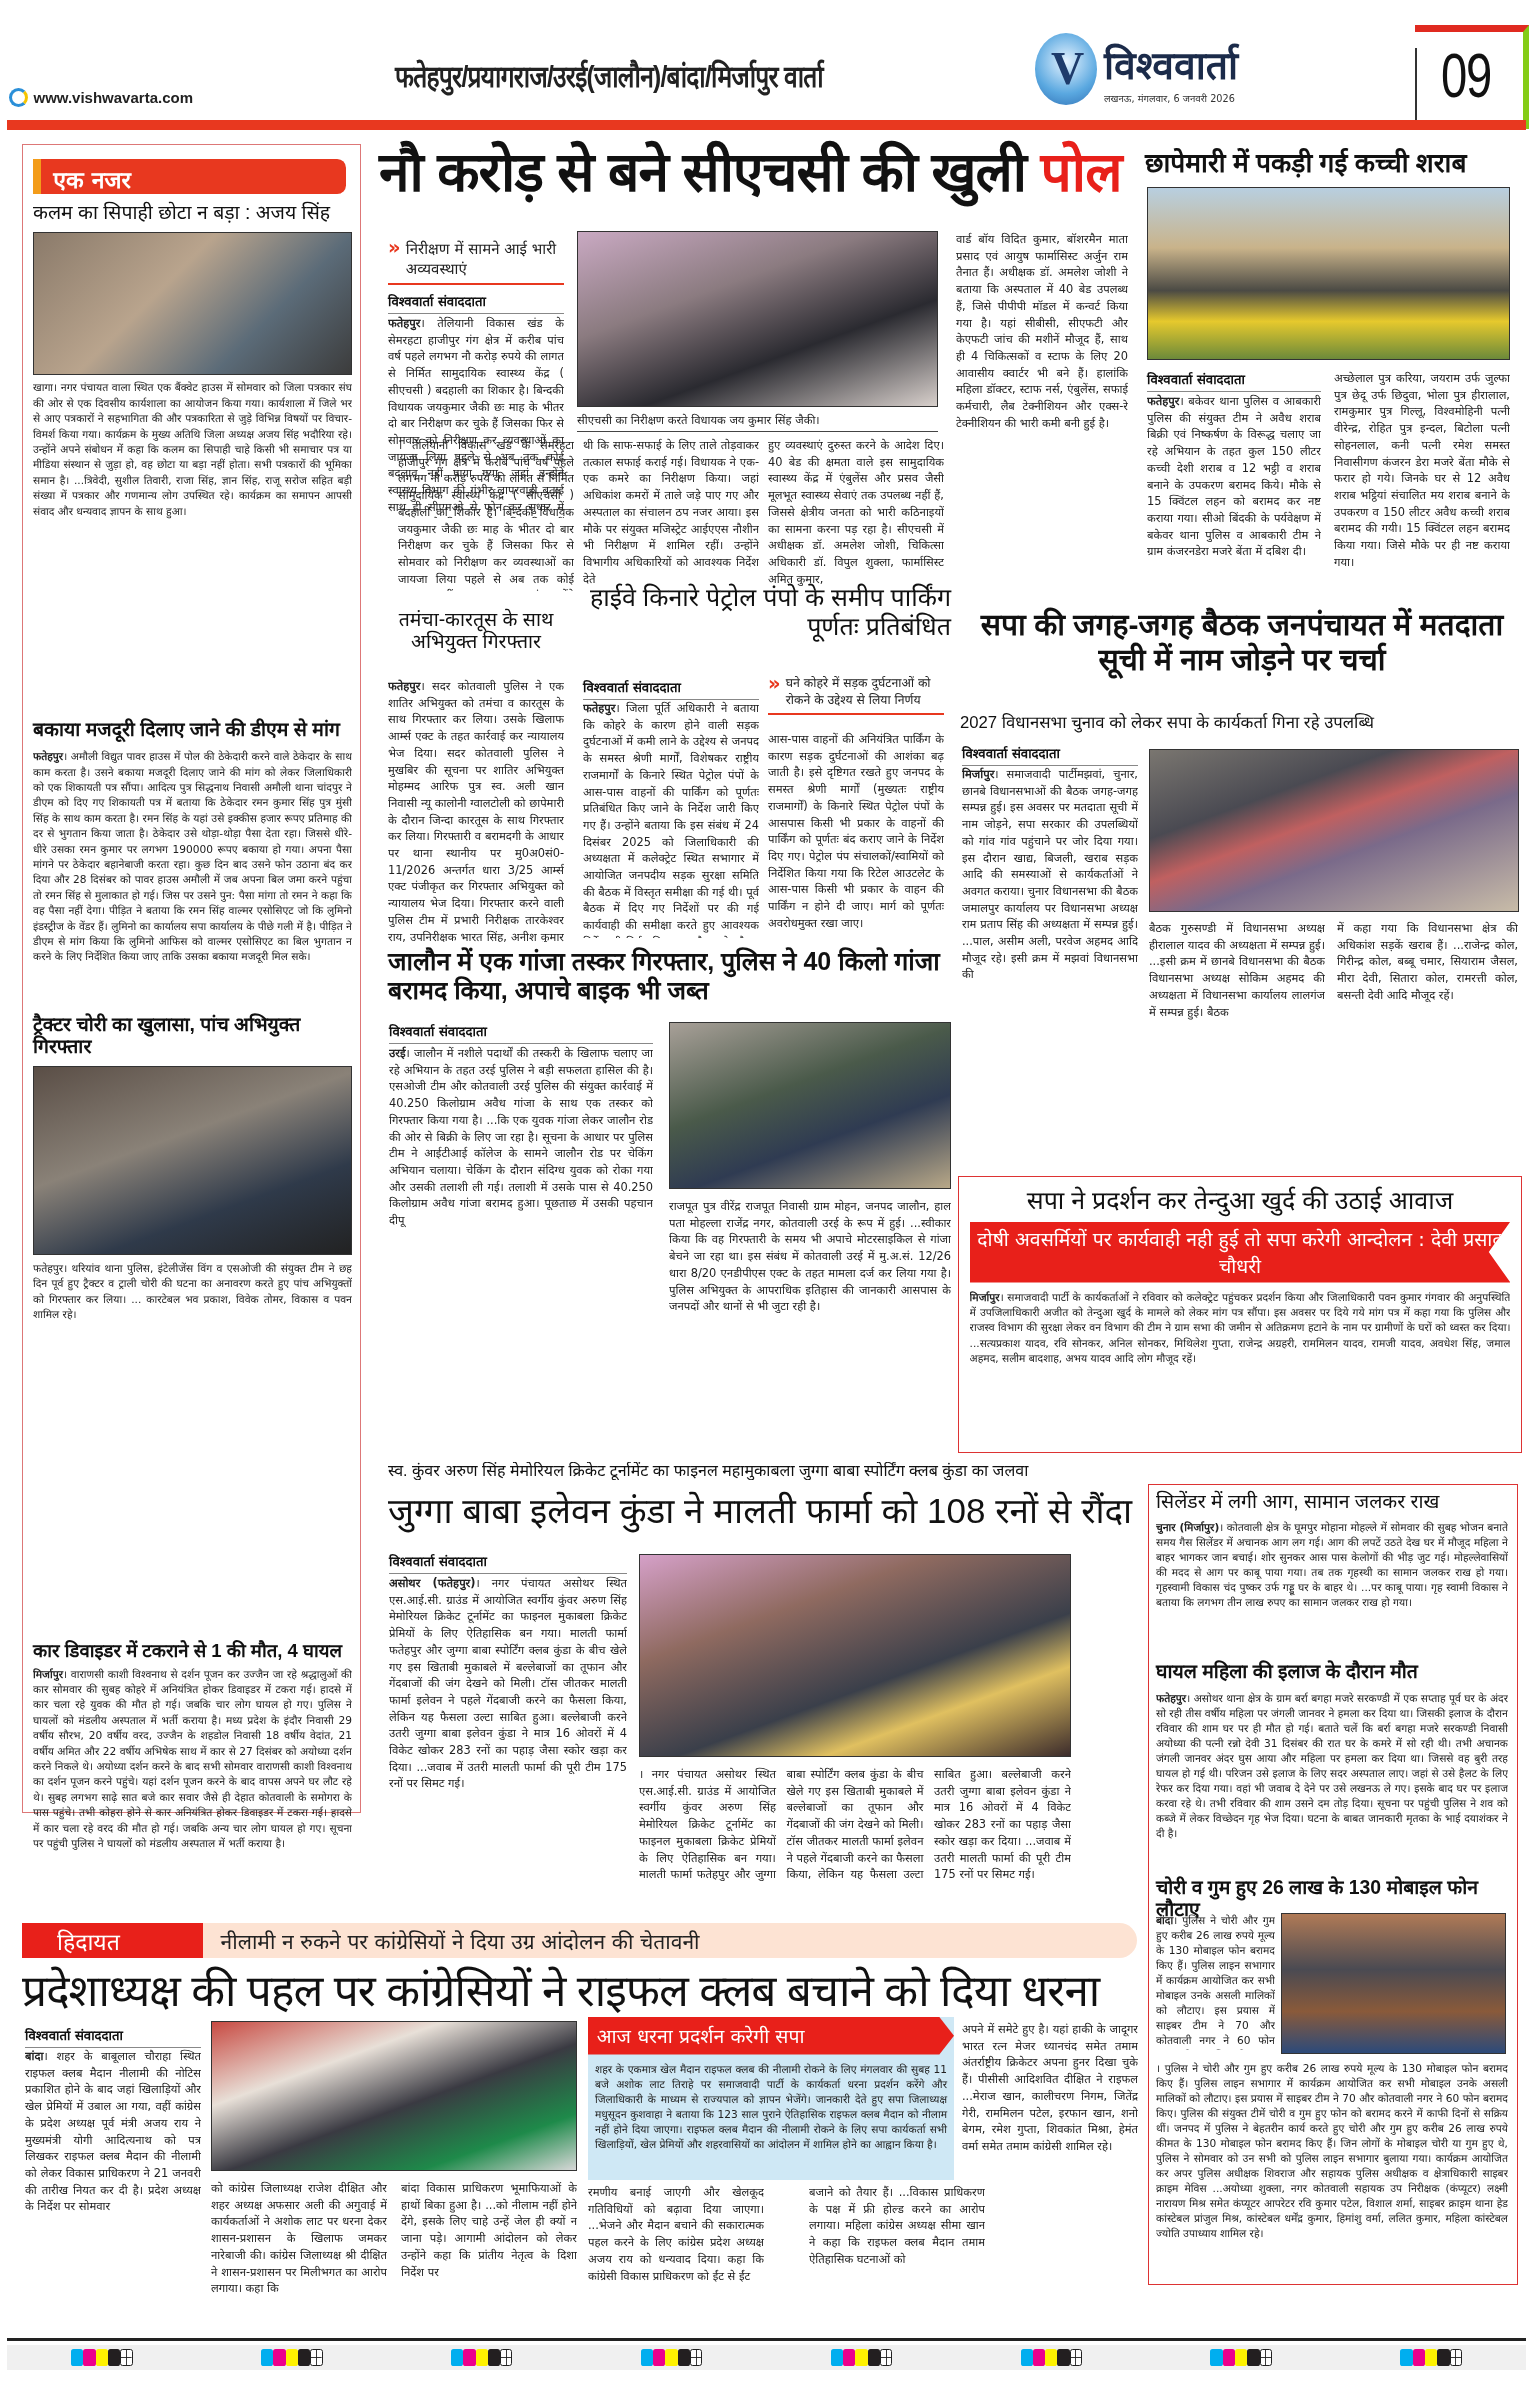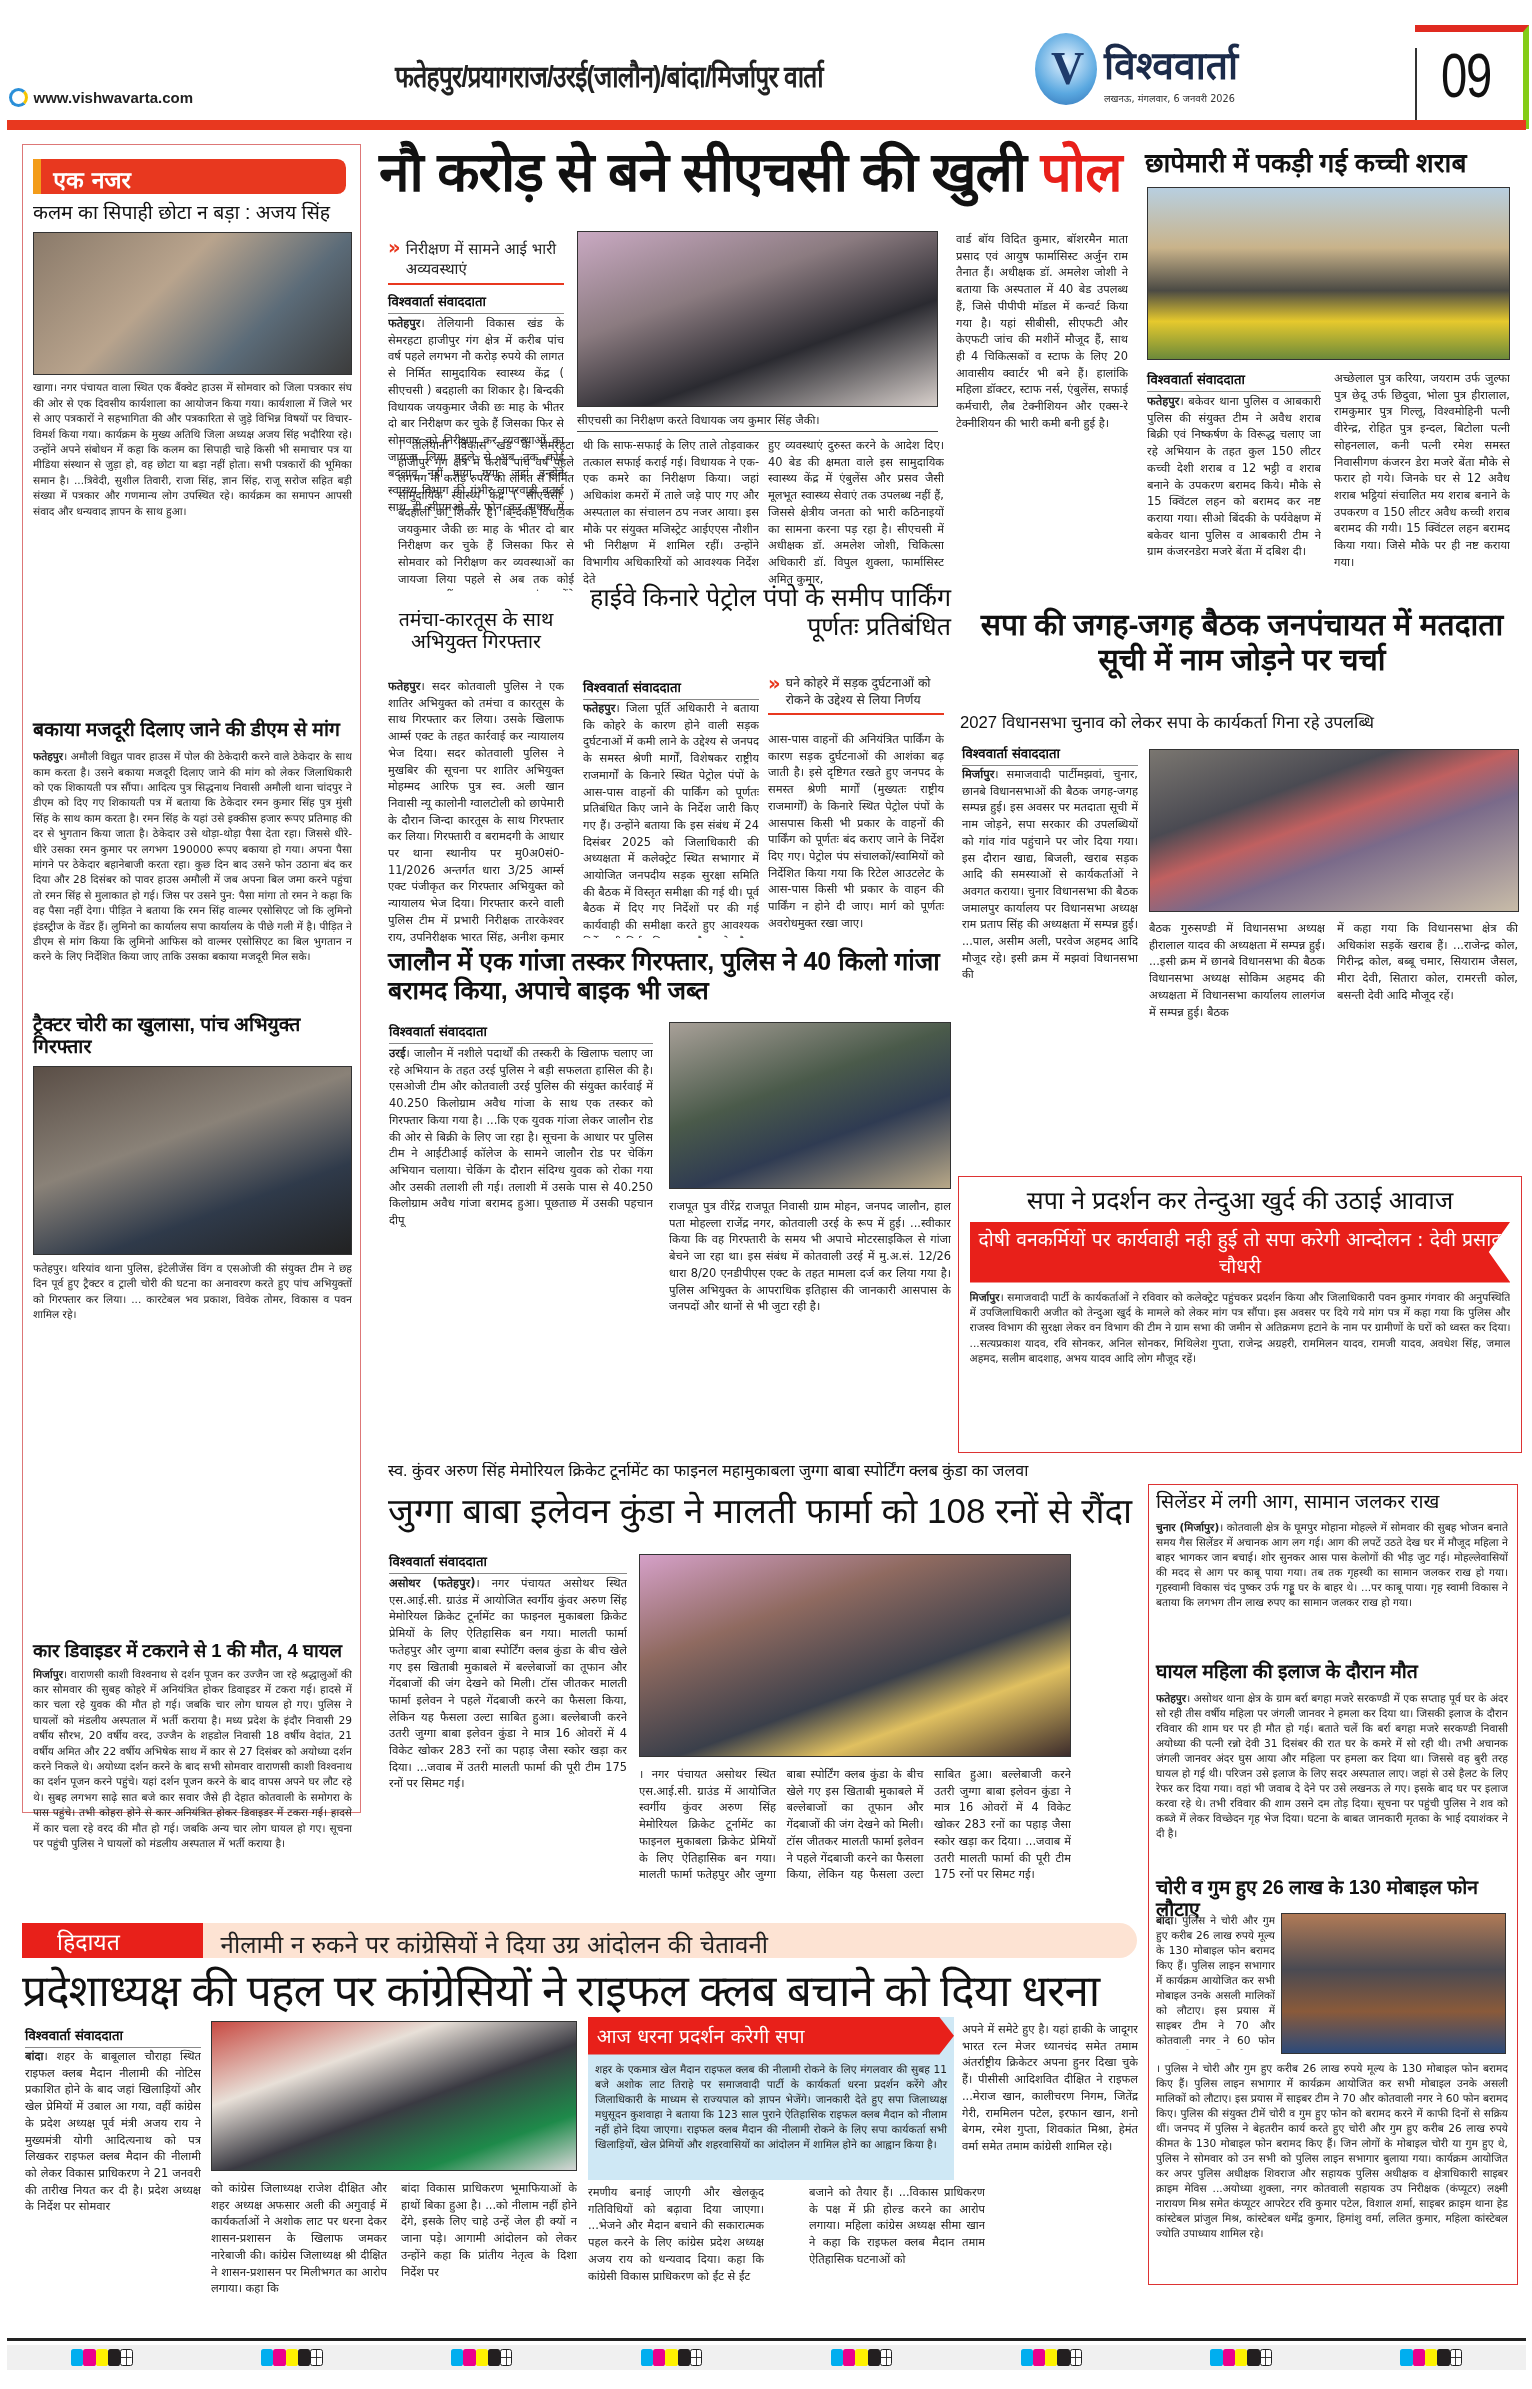--- a/index.html
+++ b/index.html
@@ -25,21 +25,21 @@
 .body-text{font-size:11.4px;line-height:16.7px;color:#222;text-align:justify;font-family:"DejaVu Sans",sans-serif}
 .body-text b{font-weight:bold}
 .photo{background:linear-gradient(135deg,#8a7a6a,#b9a48d 40%,#5b6b78 70%,#3c3c3c);border:0.9px solid #333}
 .caption{font-size:11.4px;color:#222;border-bottom:0.9px solid #444;padding-bottom:3.5px}
 .byline{font-size:13.2px;font-weight:bold;color:#111;border-bottom:1.8px solid #888;padding-bottom:2.6px}
 .subhead{display:flex;gap:5.3px;align-items:flex-start;font-size:15px;color:#222;border-bottom:2.6px solid #e8381f;padding-bottom:5.3px}
 .chev-icon{color:#e8381f;font-weight:bold;font-size:19.4px;line-height:1}
 .box-red{border:1.8px solid #d33}
 .banner-red{background:#e8201a;color:#fff;font-size:19.4px;text-align:center;clip-path:polygon(0 0,100% 0,96% 50%,100% 100%,0 100%)}
 .hidayat-tag{left:22px;top:1923px;width:181px;height:35px;background:#e8201a;color:#fff;font-size:23px;padding:1.8px 35px}
-.hidayat-strip{left:203px;top:1923px;width:1136px;height:35px;background:#fde3d3;font-size:24px;color:#222;padding:3.5px 17.6px;border-radius:0 17.6px 17.6px 0}
+.hidayat-strip{left:203px;top:1923px;width:1136px;height:35px;background:#fde3d3;font-size:21px;color:#222;padding:3.5px 17.6px;border-radius:0 17.6px 17.6px 0}
 .blue-box{background:#cfe8f5}
 .blue-box .title{background:#e8201a;color:#fff;font-size:19.4px;padding:5.3px 8.8px;clip-path:polygon(0 0,96% 0,100% 50%,96% 100%,0 100%)}
 .footer-rule{left:7px;top:2338px;width:1519px;height:2.6px;background:#222}
 .reg-strip{left:7px;top:2345px;width:1519px;height:25px;background:#f0f0f0;display:flex;justify-content:space-around;align-items:center}
 .reg-group{display:flex;gap:0}
 .reg-group span{width:12.3px;height:17.6px;display:inline-block;border-radius:2.6px}
 .reg-cross{width:14px;height:17.6px;border:0.9px solid #222;background:linear-gradient(#222,#222) center/0.9px 100% no-repeat,linear-gradient(#222,#222) center/100% 0.9px no-repeat,#fff}
 </style>
 </head>
 <body>
@@ -135,21 +135,21 @@
 <p class="abs body-text" style="left:1337px;top:920px;width:181px;height:207px;overflow:hidden">में कहा गया कि विधानसभा क्षेत्र की अधिकांश सड़कें खराब हैं। ...राजेन्द्र कोल, गिरीन्द्र कोल, बब्बू चमार, सियाराम जैसल, मीरा देवी, सितारा कोल, रामरत्ती कोल, बसन्ती देवी आदि मौजूद रहें।</p>
 
 <h2 class="abs hl" style="left:388px;top:947px;width:564px;font-size:25px;font-weight:bold">जालौन में एक गांजा तस्कर गिरफ्तार, पुलिस ने 40 किलो गांजा बरामद किया, अपाचे बाइक भी जब्त</h2>
 <div class="abs byline" style="left:389px;top:1022px;width:264px">विश्ववार्ता संवाददाता</div>
 <p class="abs body-text" style="left:389px;top:1045px;width:264px;height:304px;overflow:hidden"><b>उरई</b><span>। जालौन में नशीले पदार्थों की तस्करी के खिलाफ चलाए जा रहे अभियान के तहत उरई पुलिस ने बड़ी सफलता हासिल की है। एसओजी टीम और कोतवाली उरई पुलिस की संयुक्त कार्रवाई में 40.250 किलोग्राम अवैध गांजा के साथ एक तस्कर को गिरफ्तार किया गया है। ...कि एक युवक गांजा लेकर जालौन रोड की ओर से बिक्री के लिए जा रहा है। सूचना के आधार पर पुलिस टीम ने आईटीआई कॉलेज के सामने जालौन रोड पर चेकिंग अभियान चलाया। चेकिंग के दौरान संदिग्ध युवक को रोका गया और उसकी तलाशी ली गई। तलाशी में उसके पास से 40.250 किलोग्राम अवैध गांजा बरामद हुआ। पूछताछ में उसकी पहचान दीपू</span></p>
 <div class="abs photo" style="left:669px;top:1022px;width:282px;height:167px;background:linear-gradient(160deg,#a8a098,#4a5a4a 40%,#2f3b52 65%,#b8a888)"></div>
 <p class="abs body-text" style="left:669px;top:1198px;width:282px;height:150px;overflow:hidden">राजपूत पुत्र वीरेंद्र राजपूत निवासी ग्राम मोहन, जनपद जालौन, हाल पता मोहल्ला राजेंद्र नगर, कोतवाली उरई के रूप में हुई। ...स्वीकार किया कि वह गिरफ्तारी के समय भी अपाचे मोटरसाइकिल से गांजा बेचने जा रहा था। इस संबंध में कोतवाली उरई में मु.अ.सं. 12/26 धारा 8/20 एनडीपीएस एक्ट के तहत मामला दर्ज कर लिया गया है। पुलिस अभियुक्त के आपराधिक इतिहास की जानकारी आसपास के जनपदों और थानों से भी जुटा रही है।</p>
 
 <section class="abs box-red" style="left:958px;top:1176px;width:564px;height:277px">
   <h2 class="hl" style="font-size:25px;font-weight:normal;text-align:center;margin-top:8.8px">सपा ने प्रदर्शन कर तेन्दुआ खुर्द की उठाई आवाज</h2>
-  <div class="banner-red" style="margin:7px 10.6px 0 10.6px;padding:3.5px">दोषी वनकर्मियों पर कार्यवाही नही हुई तो सपा करेगी आन्दोलन  : देवी प्रसाद चौधरी</div>
+  <div class="banner-red" style="margin:7px 10.6px 0 10.6px;padding:3.5px">दोषी अवसर्मियों पर कार्यवाही नही हुई तो सपा करेगी आन्दोलन  : देवी प्रसाद चौधरी</div>
   <p class="body-text" style="margin:7px 10.6px;height:185px;overflow:hidden;font-size:10.6px;line-height:15.4px"><b>मिर्जापुर</b><span>। समाजवादी पार्टी के कार्यकर्ताओं ने रविवार को कलेक्ट्रेट पहुंचकर प्रदर्शन किया और जिलाधिकारी पवन कुमार गंगवार की अनुपस्थिति में उपजिलाधिकारी अजीत को तेन्दुआ खुर्द के मामले को लेकर मांग पत्र सौंपा। इस अवसर पर दिये गये मांग पत्र में कहा गया कि पुलिस और राजस्व विभाग की सुरक्षा लेकर वन विभाग की टीम ने ग्राम सभा की जमीन से अतिक्रमण हटाने के नाम पर ग्रामीणों के घरों को ध्वस्त कर दिया। ...सत्यप्रकाश यादव, रवि सोनकर, अनिल सोनकर, मिथिलेश गुप्ता, राजेन्द्र अग्रहरी, राममिलन यादव, रामजी यादव, अवधेश सिंह, जमाल अहमद, सलीम बादशाह, अभय यादव आदि लोग मौजूद रहें।</span></p>
 </section>
 
 <div class="abs hl" style="left:388px;top:1462px;width:696px;font-size:16px;font-weight:normal;white-space:nowrap;overflow:hidden">स्व. कुंवर अरुण सिंह मेमोरियल क्रिकेट टूर्नामेंट का फाइनल महामुकाबला जुग्गा बाबा स्पोर्टिंग क्लब कुंडा का जलवा</div>
 <h2 class="abs hl" style="left:388px;top:1491px;width:705px;font-size:35px;font-weight:normal;white-space:nowrap">जुग्गा बाबा इलेवन कुंडा ने मालती फार्मा को 108 रनों से रौंदा</h2>
 <div class="abs byline" style="left:389px;top:1552px;width:238px">विश्ववार्ता संवाददाता</div>
 <p class="abs body-text" style="left:389px;top:1575px;width:238px;height:339px;overflow:hidden"><b>असोथर (फतेहपुर)</b><span>। नगर पंचायत असोथर स्थित एस.आई.सी. ग्राउंड में आयोजित स्वर्गीय कुंवर अरुण सिंह मेमोरियल क्रिकेट टूर्नामेंट का फाइनल मुकाबला क्रिकेट प्रेमियों के लिए ऐतिहासिक बन गया। मालती फार्मा फतेहपुर और जुग्गा बाबा स्पोर्टिंग क्लब कुंडा के बीच खेले गए इस खिताबी मुकाबले में बल्लेबाजों का तूफान और गेंदबाजों की जंग देखने को मिली। टॉस जीतकर मालती फार्मा इलेवन ने पहले गेंदबाजी करने का फैसला किया, लेकिन यह फैसला उल्टा साबित हुआ। बल्लेबाजी करने उतरी जुग्गा बाबा इलेवन कुंडा ने मात्र 16 ओवरों में 4 विकेट खोकर 283 रनों का पहाड़ जैसा स्कोर खड़ा कर दिया। ...जवाब में उतरी मालती फार्मा की पूरी टीम 175 रनों पर सिमट गई।</span></p>
 <div class="abs photo" style="left:639px;top:1554px;width:432px;height:203px;background:linear-gradient(160deg,#d5a0c8,#8f6a60 30%,#3a3f4a 60%,#e0c060 75%,#3c2c2c)"></div>
 <p class="abs body-text" style="left:639px;top:1766px;width:432px;height:150px;overflow:hidden;column-count:3;column-gap:10.6px">। नगर पंचायत असोथर स्थित एस.आई.सी. ग्राउंड में आयोजित स्वर्गीय कुंवर अरुण सिंह मेमोरियल क्रिकेट टूर्नामेंट का फाइनल मुकाबला क्रिकेट प्रेमियों के लिए ऐतिहासिक बन गया। मालती फार्मा फतेहपुर और जुग्गा बाबा स्पोर्टिंग क्लब कुंडा के बीच खेले गए इस खिताबी मुकाबले में बल्लेबाजों का तूफान और गेंदबाजों की जंग देखने को मिली। टॉस जीतकर मालती फार्मा इलेवन ने पहले गेंदबाजी करने का फैसला किया, लेकिन यह फैसला उल्टा साबित हुआ। बल्लेबाजी करने उतरी जुग्गा बाबा इलेवन कुंडा ने मात्र 16 ओवरों में 4 विकेट खोकर 283 रनों का पहाड़ जैसा स्कोर खड़ा कर दिया। ...जवाब में उतरी मालती फार्मा की पूरी टीम 175 रनों पर सिमट गई।</p>
 

